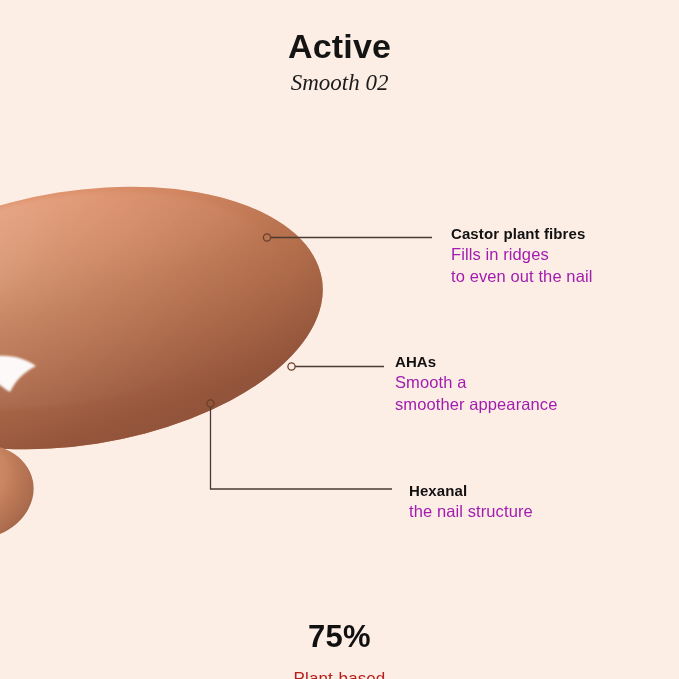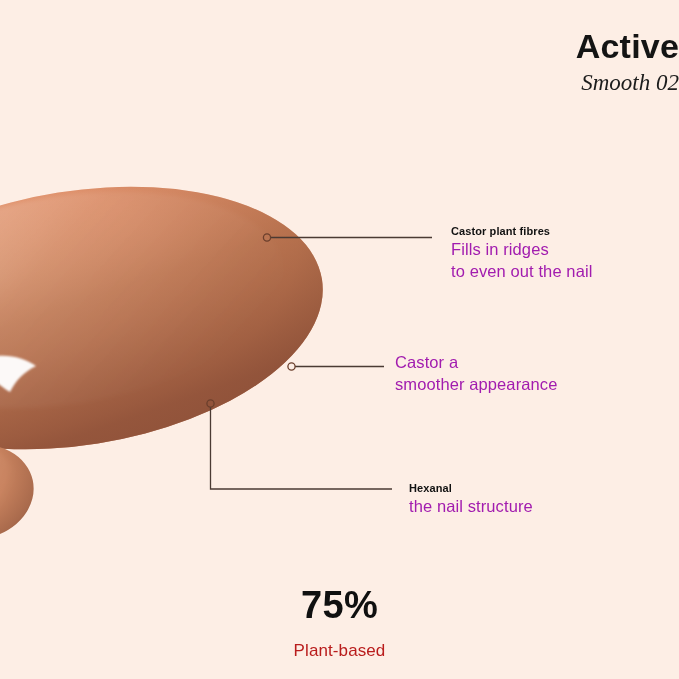--- a/index.html
+++ b/index.html
@@ -20,21 +20,21 @@
     background: #fdeee5;
     overflow: hidden;
   }
 
   
   .header {
     position: absolute;
     top: 28px;
     left: 0;
     width: 679px;
-    text-align: right;
+    text-align: center;
   }
   .title-main {
     font-family: "Liberation Sans", sans-serif;
     font-size: 34px;
     font-weight: 700;
     letter-spacing: 0.2px;
     color: #141414;
     line-height: 1.1;
   }
   .title-sub {
@@ -65,21 +65,21 @@
     top: 0;
     left: 0;
   }
 
   
   .callout {
     position: absolute;
     color: #1d1d1d;
   }
   .callout .c-title {
-    font-size: 11px;
+    font-size: 15px;
     font-weight: 700;
     letter-spacing: 0.1px;
     line-height: 1.35;
     color: #111111;
   }
   .callout .c-line {
     font-size: 16.5px;
     font-weight: 400;
     letter-spacing: 0.1px;
     line-height: 1.32;
@@ -91,25 +91,26 @@
 
   
   .footer {
     position: absolute;
     top: 584px;
     left: 0;
     width: 679px;
     text-align: center;
   }
   .stat-value {
-    font-size: 38px;
+    font-size: 31px;
     font-weight: 700;
     color: #101010;
     letter-spacing: 0.3px;
     line-height: 1.12;
+    margin-top: 36px;
   }
   .stat-label {
     font-size: 17px;
     font-weight: 400;
     color: #b91c1c;
     letter-spacing: 0.1px;
     margin-top: 14px;
     line-height: 1.2;
   }
 </style>
@@ -191,21 +192,22 @@
     <div class="title-sub">Smooth 02</div>
   </div>
 
   <div class="callout" id="callout-castor">
     <div class="c-title">Castor plant fibres</div>
     <div class="c-line">Fills in ridges</div>
     <div class="c-line">to even out the nail</div>
   </div>
 
   <div class="callout" id="callout-ahas">
-    <div class="c-line">Castor a</div>
+    <div class="c-title">AHAs</div>
+    <div class="c-line">Smooth a</div>
     <div class="c-line">smoother appearance</div>
   </div>
 
   <div class="callout" id="callout-hexanal">
     <div class="c-title">Hexanal</div>
     <div class="c-line">the nail structure</div>
   </div>
 
   <div class="footer">
     <div class="stat-value">75%</div>

